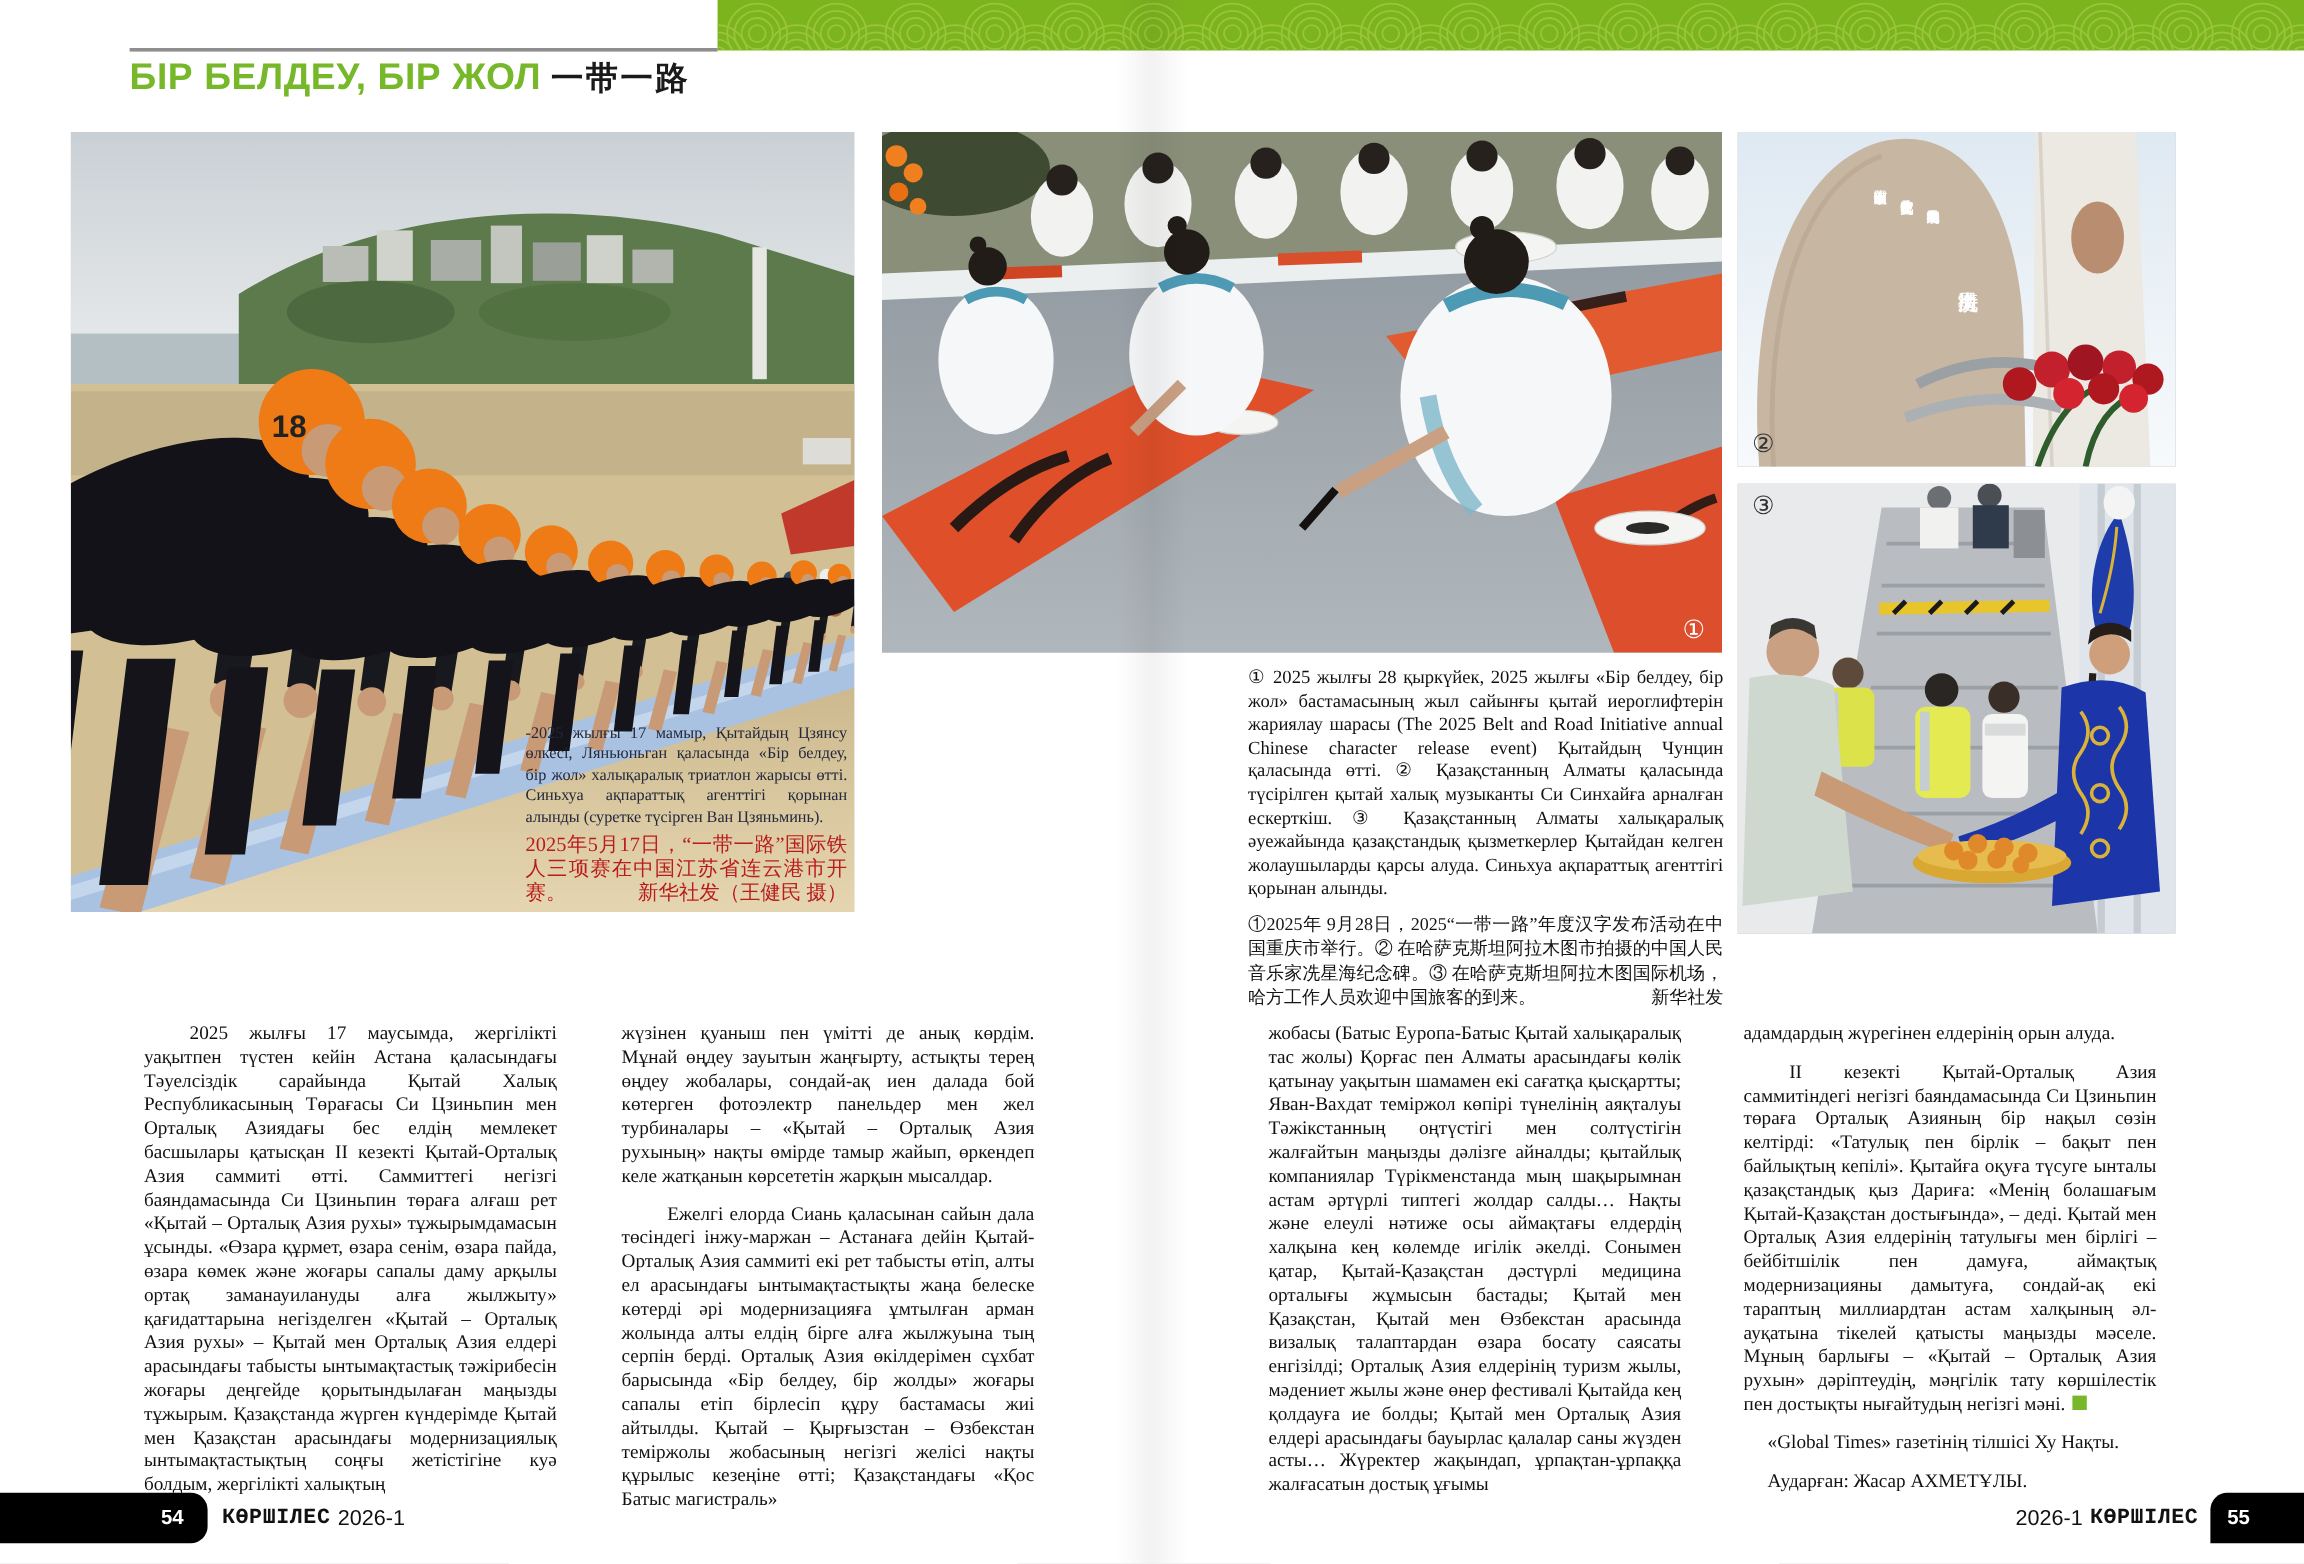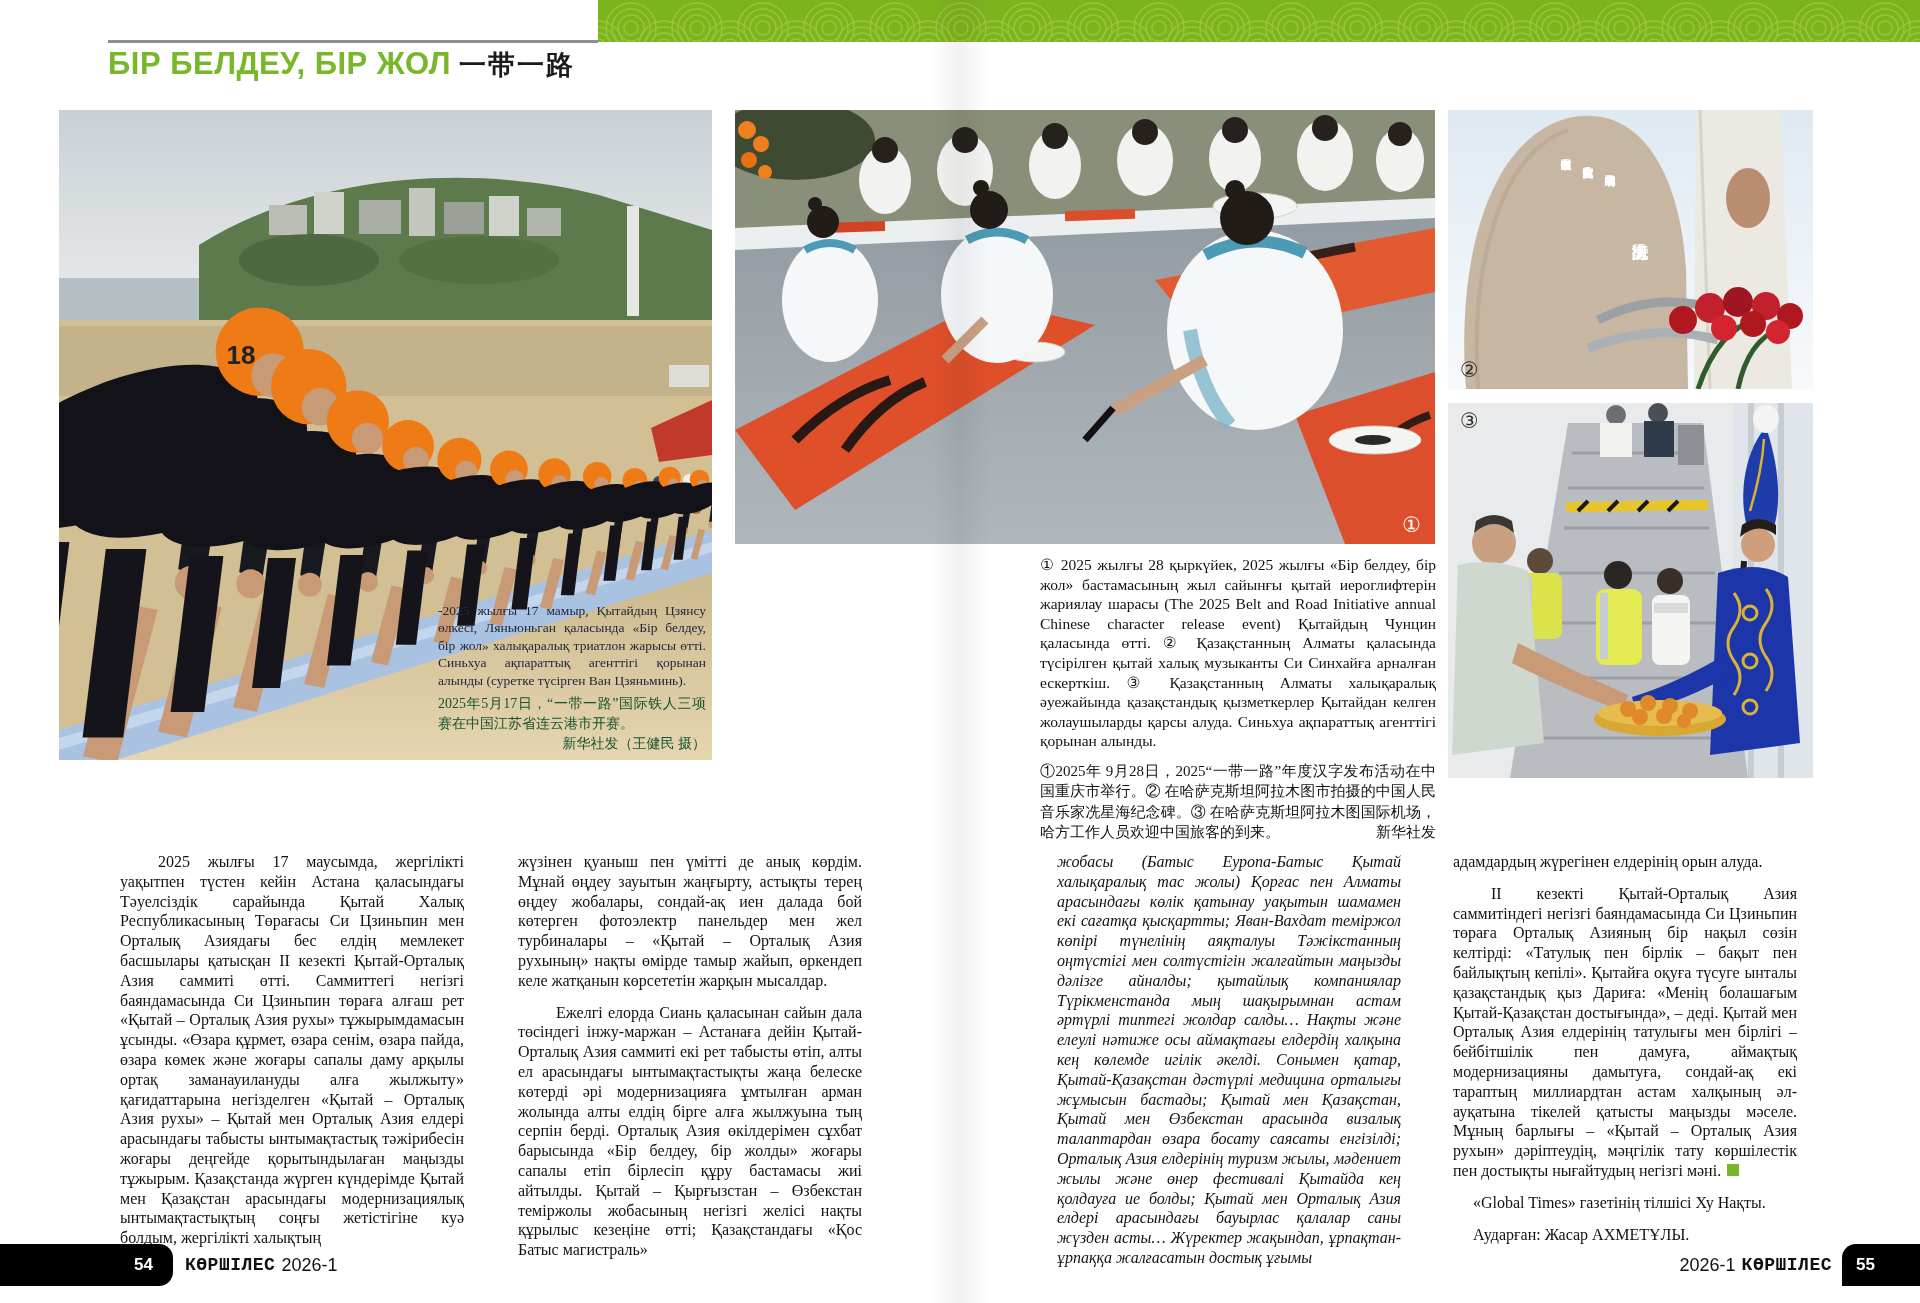--- a/index.html
+++ b/index.html
@@ -24,33 +24,33 @@
   .photo-monument{left:1448px;top:110px;width:365px;height:279px;}
   .photo-airport{left:1448px;top:403px;width:365px;height:375px;}
 
   .num-badge{position:absolute;font-family:"DejaVu Sans",sans-serif;font-size:21px;line-height:1;}
   .num-badge.white{color:#ffffff;}
   .num-badge.dark{color:#333333;}
 
   
   .tri-cap{position:absolute;right:6px;bottom:6px;width:268px;color:#23283b;}
   .tri-cap .cap-kk{margin:0 0 5px 0;font-size:13.5px;line-height:17.5px;text-align:justify;}
-  .tri-cap .cap-zh{margin:0;font-size:14px;line-height:20px;text-align:justify;color:#14532d;}
+  .tri-cap .cap-zh{margin:0;font-size:17px;line-height:20px;text-align:justify;color:#b91c1c;}
   .credit{float:right;}
 
   
   .group-cap{left:1040px;top:555px;width:396px;}
   .group-cap .gc-kk{margin:0 0 10px 0;font-size:15.5px;line-height:19.6px;text-align:justify;}
   .group-cap .gc-zh{margin:0;font-size:15px;line-height:20.5px;text-align:justify;color:#141414;}
 
   
   .col{width:368px;top:840px;font-size:16px;line-height:19.8px;}
   .col p{margin:12px;text-align:justify;}
   .col p.indent{text-indent:38px;}
-  .col1{left:108px;} .col2{left:506px;} .col3{left:1045px;font-style:italic;} .col4{left:1441px;}
+  .col1{left:108px;} .col2{left:506px;} .col3{left:1045px;} .col4{left:1441px;}
   .byline{text-indent:20px;text-align:left !important;}
   .end-mark{display:inline-block;width:12px;height:12px;background:#76b82a;margin-left:6px;vertical-align:baseline;}
 
   
   .gutter{left:930px;top:0;width:60px;height:1303px;
           background:linear-gradient(90deg,rgba(0,0,0,0) 0%,rgba(0,0,0,.05) 50%,rgba(0,0,0,0) 100%);}
 
   
   .footer{top:1250px;height:30px;display:flex;align-items:center;
           font-family:"Liberation Sans",sans-serif;font-size:18px;white-space:nowrap;}

